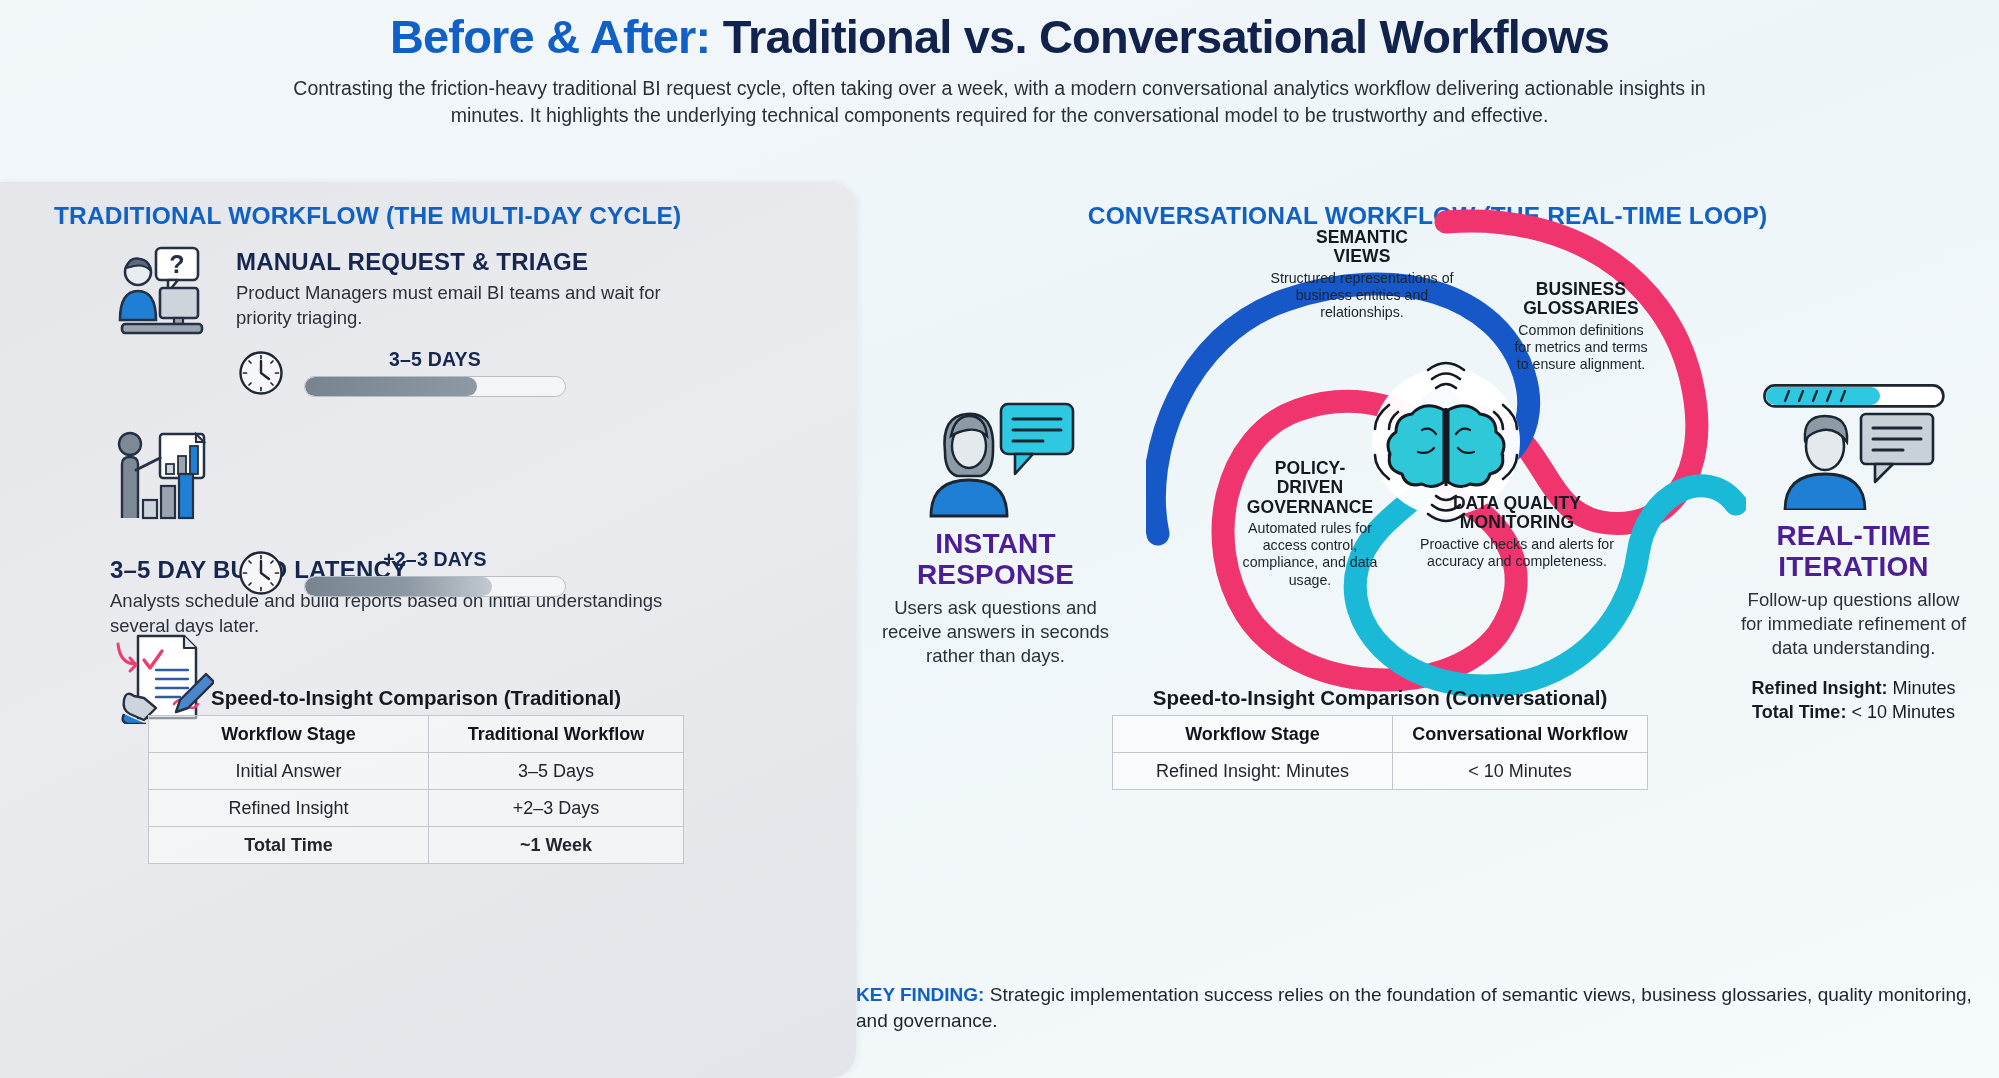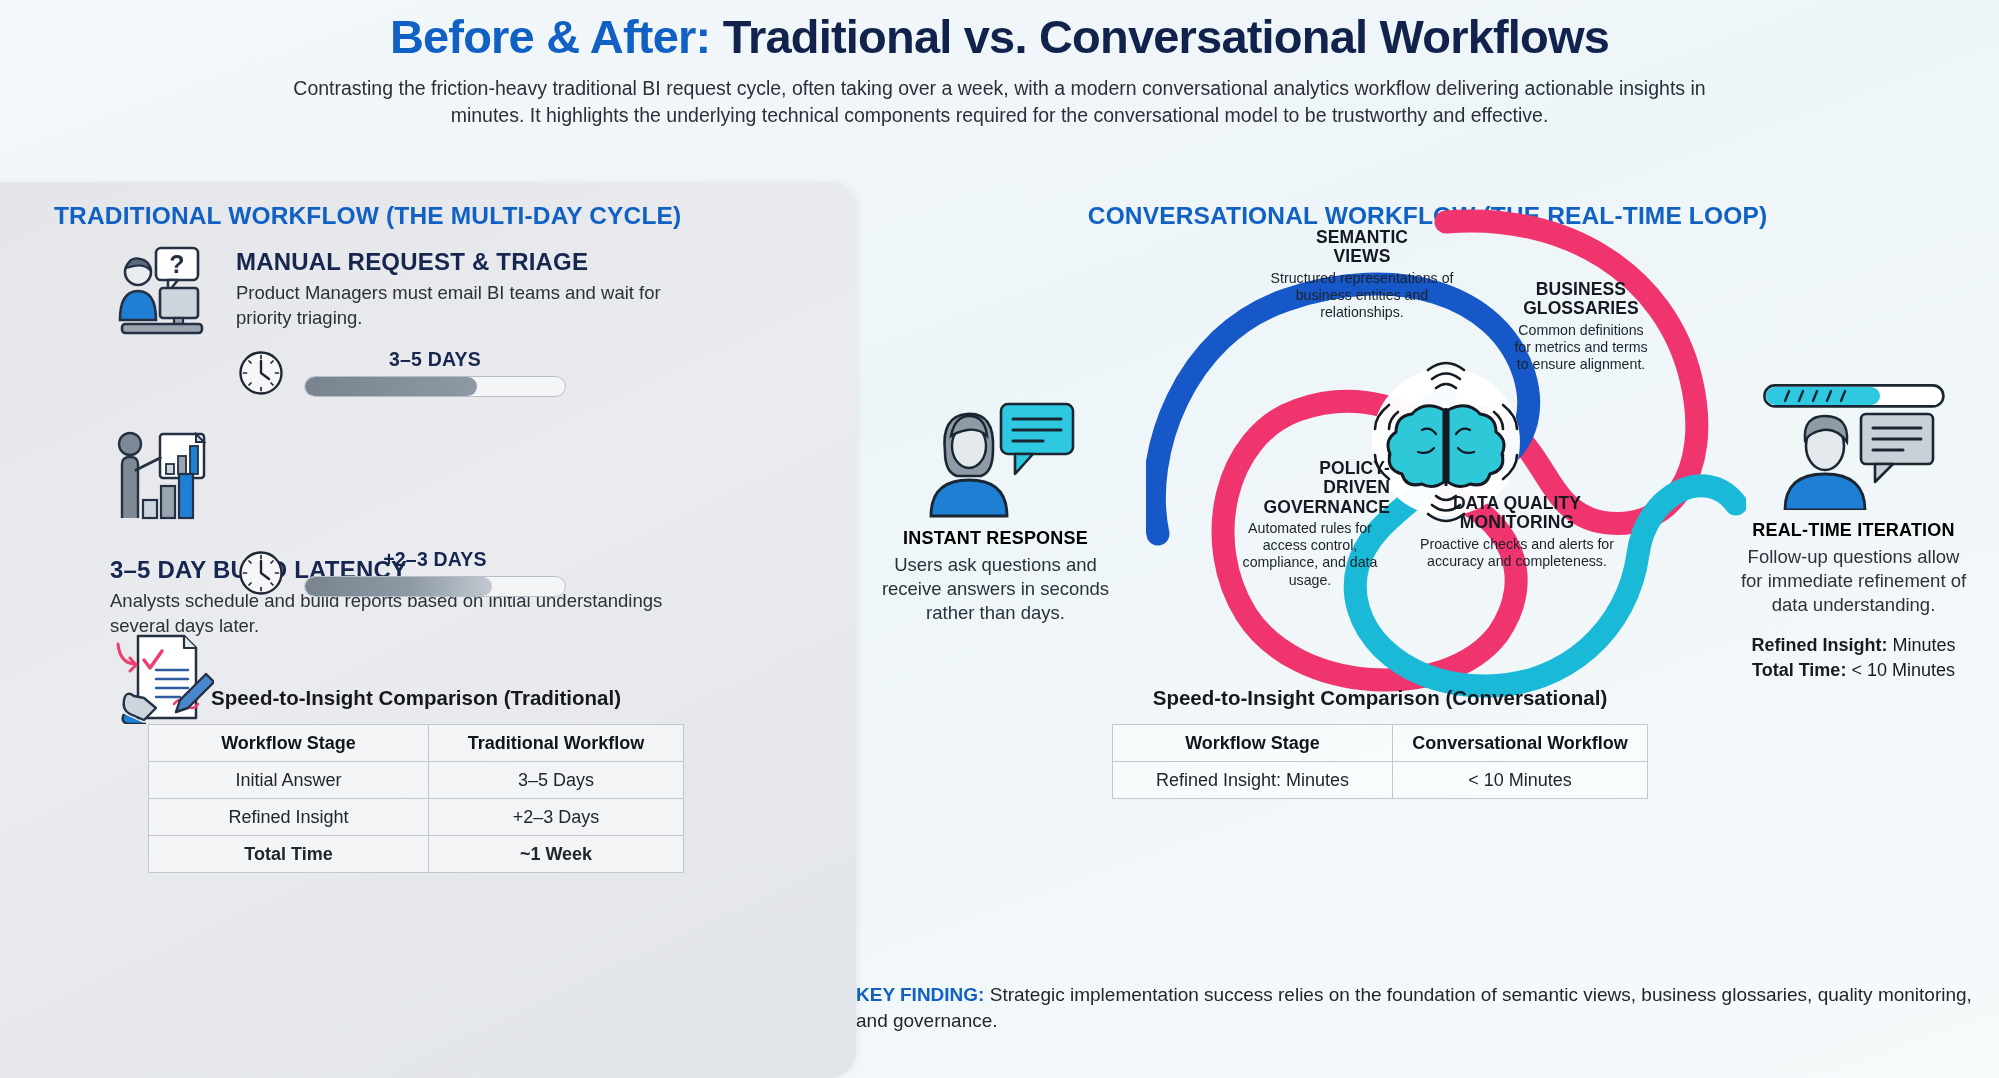--- a/index.html
+++ b/index.html
@@ -61,36 +61,36 @@
   .meter-track {
     width: 262px; height: 21px; border-radius: 11px;
     background: #f4f5f7; border: 1.3px solid #b9bec6; overflow: hidden;
   }
   .meter-fill { height: 100%; border-radius: 11px; }
 
   
   .tbl-wrap { position: absolute; }
   .tbl-title {
     font-size: 20.5px; font-weight: bold; color: #15191f;
-    text-align: center; margin-bottom: 14px;
+    text-align: center; margin-bottom: 5px;
   }
   table.cmp { border-collapse: collapse; background: rgba(255,255,255,.5); }
   table.cmp td {
     border: 1px solid #c2c7cf; padding: 7px 13px;
     font-size: 18px; color: #20262e; height: 37px;
   }
   table.cmp tr.hdr td { font-weight: bold; color: #11161d; }
   table.cmp td.c1 { width: 280px; text-align: center; }
   table.cmp td.c2 { width: 255px; text-align: center; }
   table.cmp tr.tot td { font-weight: bold; }
 
   
   .side-node { position: absolute; width: 235px; text-align: center; }
   .node-h {
-    font-size: 18px; font-weight: bold; color: #000000;
+    font-size: 28px; font-weight: bold; color: #4c1d95;
     line-height: 1.12; letter-spacing: .2px; margin-top: 10px;
   }
   .node-p { font-size: 18.5px; color: #2b313a; line-height: 1.3; margin-top: 5px; }
   .node-stats { font-size: 18px; color: #161b22; line-height: 1.35; margin-top: 16px; }
   .node-stats b { font-weight: bold; }
 
   
   .diagram { position: absolute; left: 290px; top: 22px; width: 600px; height: 500px; }
   .dlabel { position: absolute; text-align: center; }
   .dlabel .dh {
@@ -326,21 +326,21 @@
           <div class="dp">Structured representations of business entities and relationships.</div>
         </div>
 
         <div class="dlabel" style="left:364px; top:76px; width:142px;text-align:center;">
           <div class="dh" style="white-space:pre-line;">BUSINESS
 GLOSSARIES</div>
           <div class="dp">Common definitions for metrics and terms to ensure alignment.</div>
         </div>
 
         <div class="dlabel" style="left:84px; top:255px; width:160px;">
-          <div class="dh" style="white-space:pre-line;text-align:right;">POLICY-
+          <div class="dh" style="white-space:pre-line;">POLICY-
 DRIVEN
 GOVERNANCE</div>
           <div class="dp">Automated rules for access control, compliance, and data usage.</div>
         </div>
 
         <div class="dlabel" style="left:272px; top:290px; width:198px;">
           <div class="dh" style="white-space:pre-line;">DATA QUALITY
 MONITORING</div>
           <div class="dp">Proactive checks and alerts for accuracy and completeness.</div>
         </div>

